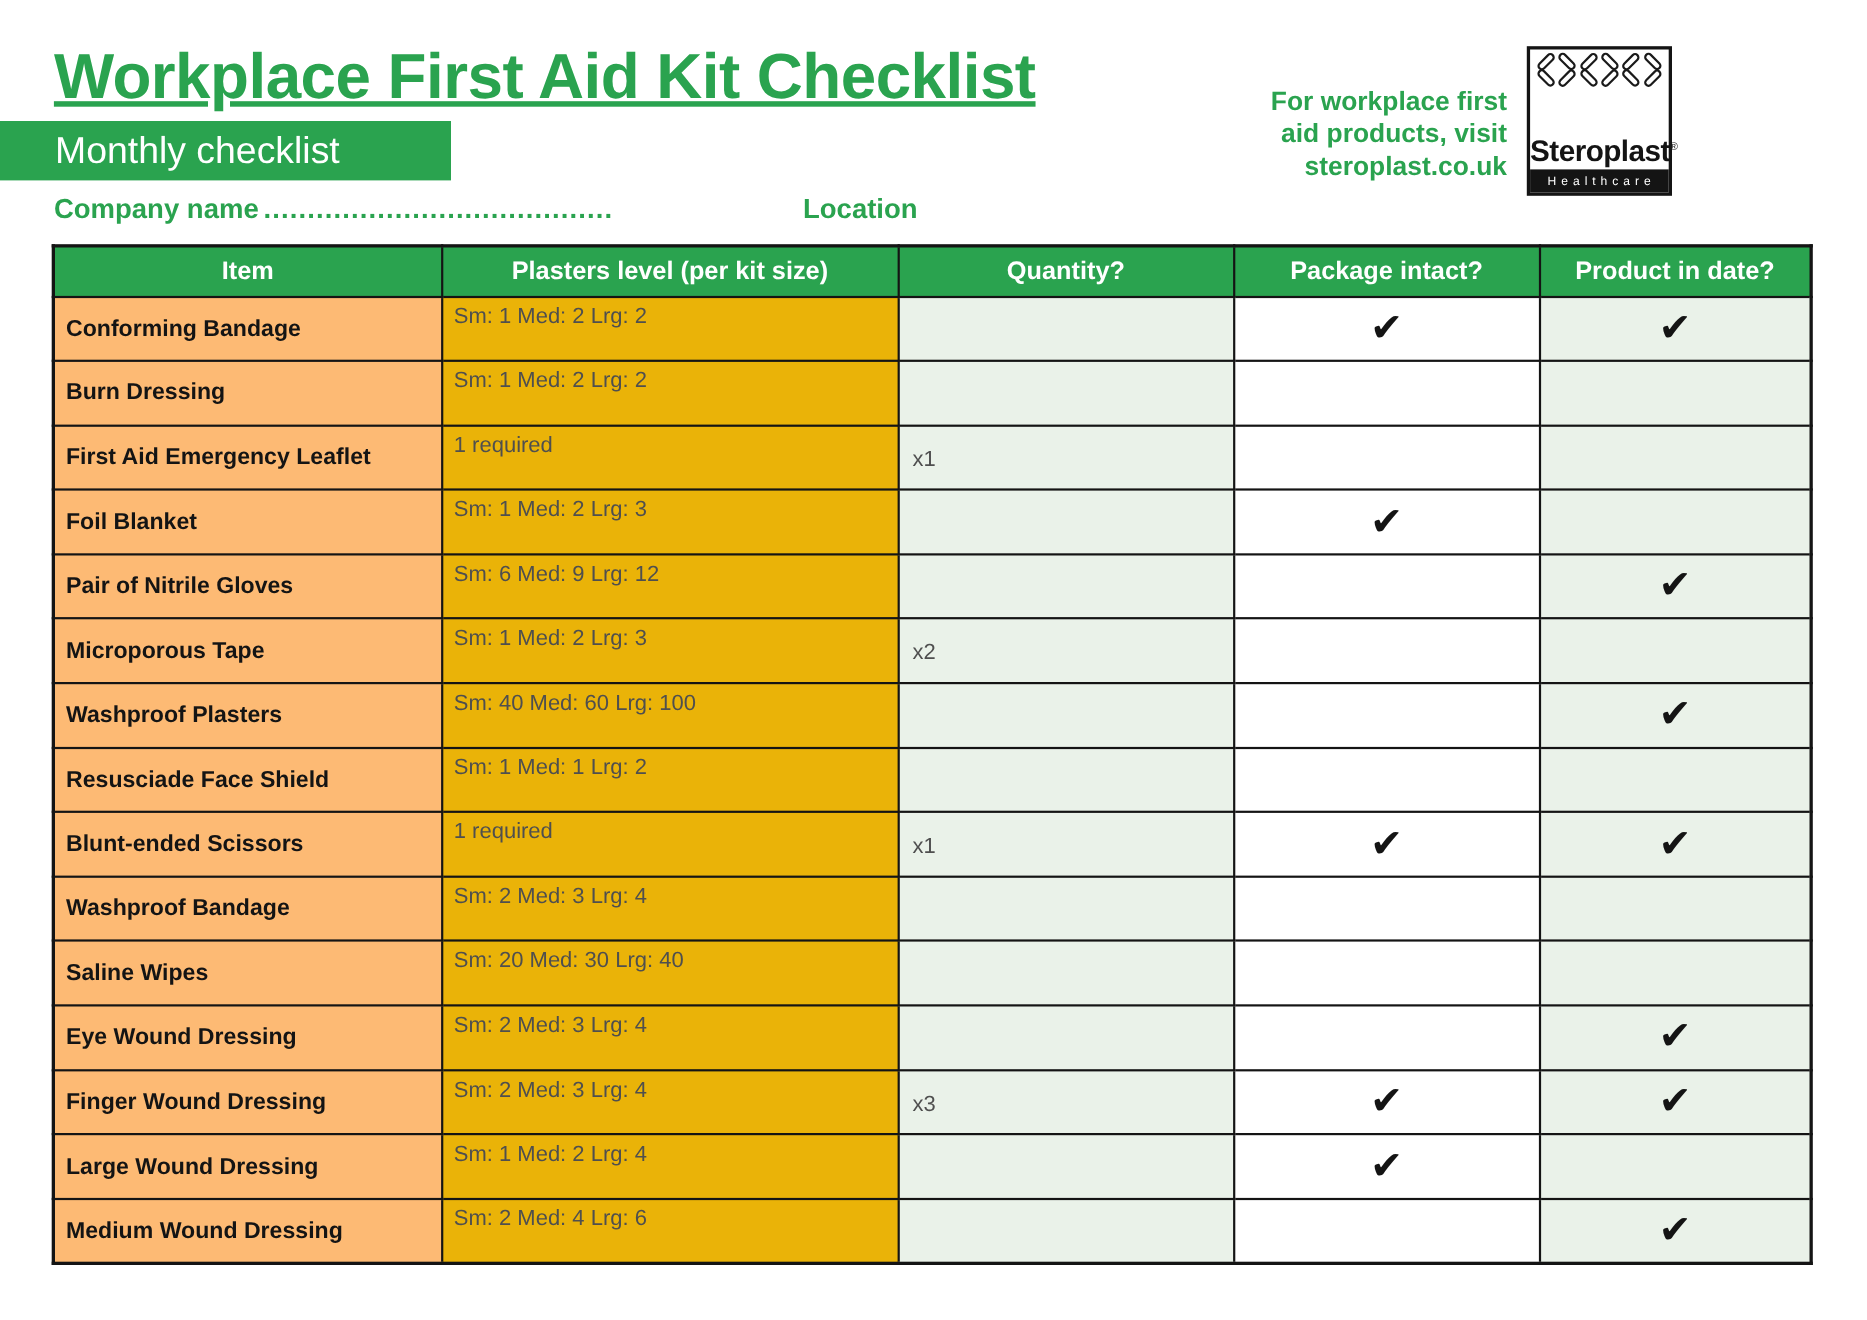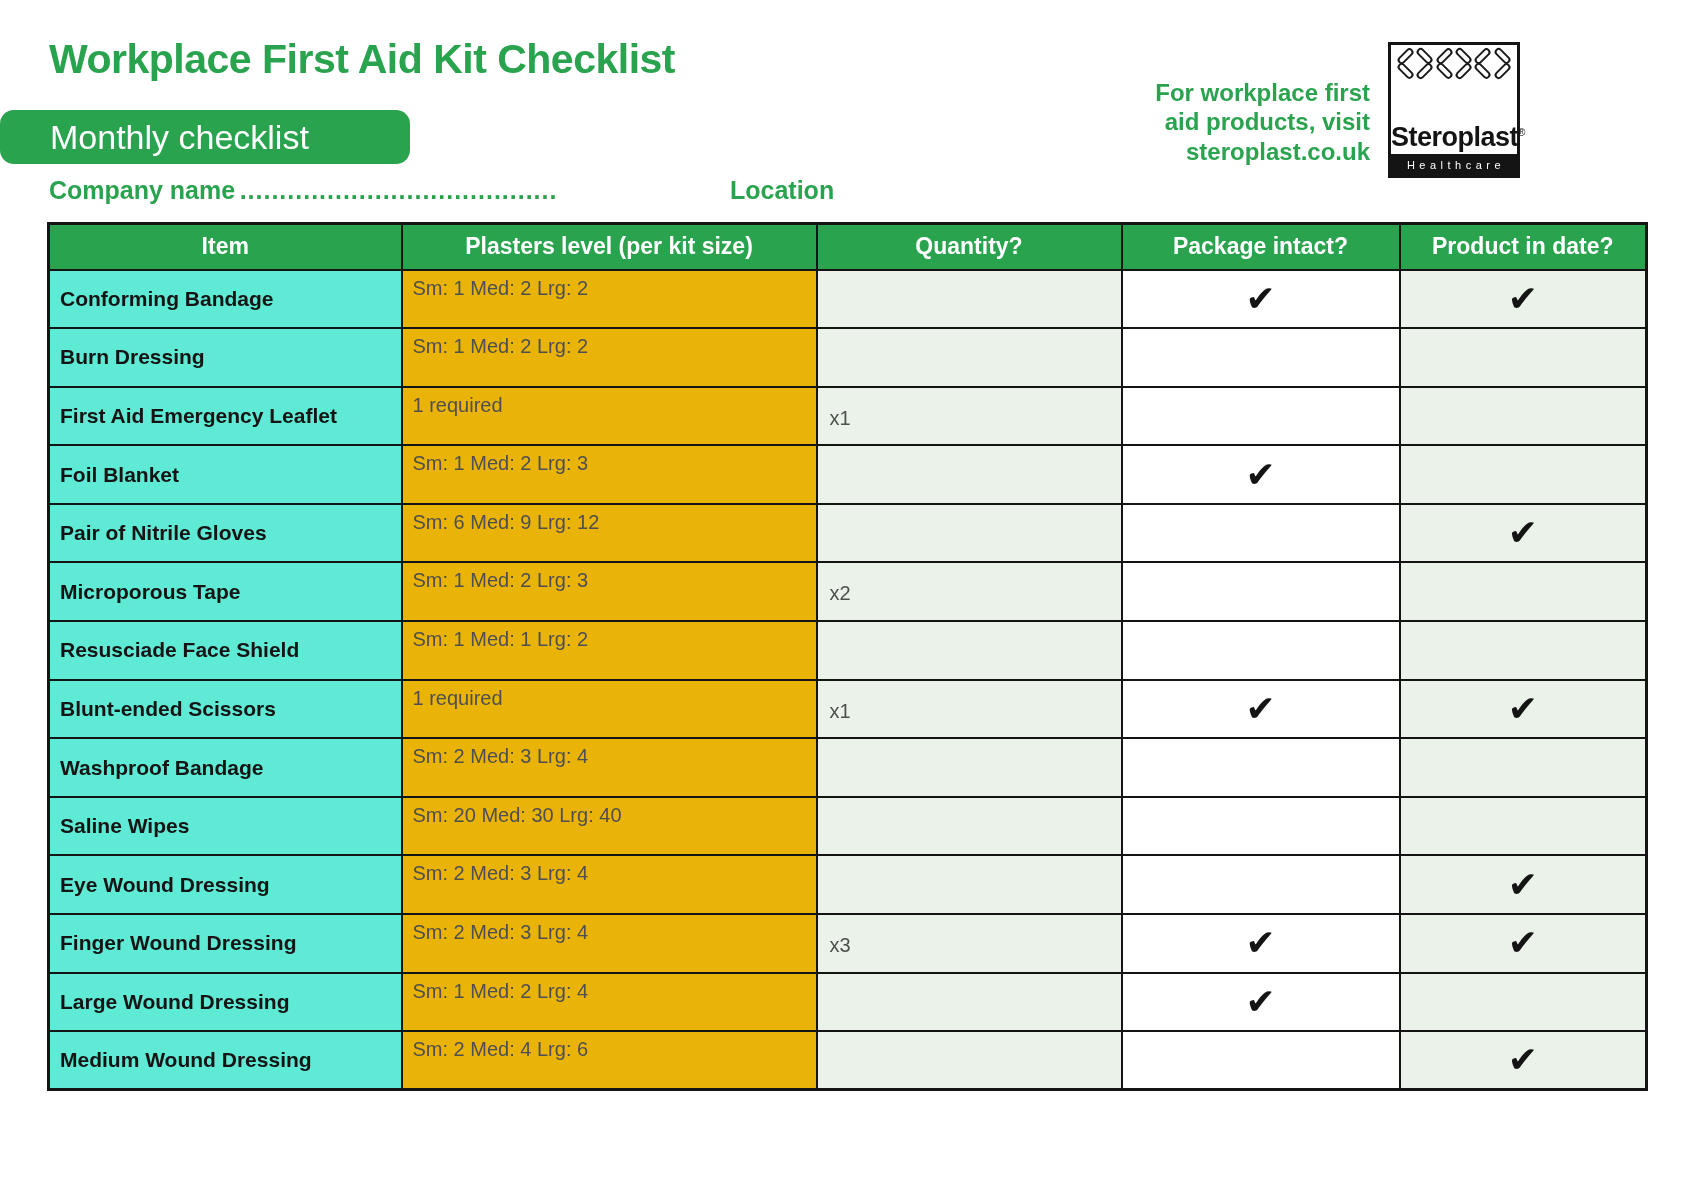--- a/index.html
+++ b/index.html
@@ -2,26 +2,27 @@
 <html><head>
 <meta charset="utf-8">
 <style>
   * { margin: 0; padding: 0; box-sizing: border-box; }
   html, body { width: 1697px; height: 1200px; background: #ffffff; overflow: hidden; }
   body { font-family: "Liberation Sans", sans-serif; color: #1d1d1b; position: relative; }
 
   
   .page-title {
     position: absolute; left: 49px; top: 36px;
-    font-size: 41px; font-weight: bold; letter-spacing: -0.5px;
+    font-size: 58px; font-weight: bold; letter-spacing: -0.5px;
     color: #2aa34f;
+    text-decoration: underline;
   }
   .banner {
     position: absolute; left: 0; top: 110px; width: 410px; height: 54px;
-    background: #2aa34f; display: flex; align-items: center; border-radius: 14px;
+    background: #2aa34f; display: flex; align-items: center;
   }
   .banner span {
     color: #ffffff; font-size: 34px; font-weight: 500; padding-left: 50px;
   }
   .promo {
     position: absolute; right: 327px; top: 78px; width: 420px;
     text-align: right; color: #2aa34f; font-size: 24px; font-weight: bold; line-height: 1.22;
   }
   
   .logo {
@@ -59,21 +60,21 @@
     width: 1598px; border-collapse: collapse; table-layout: fixed;
     border: 3px solid #141414;
   }
   table.checklist th, table.checklist td { border: 2px solid #141414; }
   th.hdr {
     background: #2aa34f; color: #ffffff; font-size: 23px; font-weight: bold;
     height: 46px; text-align: center; vertical-align: middle;
   }
   td { height: 58.6px; }
   td.c-item {
-    background: #5eead4; font-size: 21px; font-weight: bold; color: #141414;
+    background: #fdba74; font-size: 21px; font-weight: bold; color: #141414;
     vertical-align: middle; padding-left: 10px;
   }
   td.c-min {
     background: #eab308; font-size: 20px; color: #4f4f4f;
     vertical-align: top; padding: 6px 8px 0 10px; font-weight: normal;
   }
   td.c-qty {
     background: #eaf2e9; font-size: 20px; color: #4f4f4f;
     vertical-align: top; padding: 19px 8px 0 12px;
   }
@@ -187,20 +188,27 @@
         <td class="c-date"><span class="check">✔</span></td>
       </tr>
       <tr>
         <td class="c-item">Microporous Tape</td>
         <td class="c-min">Sm: 1 Med: 2 Lrg: 3</td>
         <td class="c-qty">x2</td>
         <td class="c-pkg"></td>
         <td class="c-date"></td>
       </tr>
       <tr>
+        <td class="c-item">Washproof Plasters</td>
+        <td class="c-min">Sm: 40 Med: 60 Lrg: 100</td>
+        <td class="c-qty"></td>
+        <td class="c-pkg"></td>
+        <td class="c-date"><span class="check">✔</span></td>
+      </tr>
+      <tr>
         <td class="c-item">Resusciade Face Shield</td>
         <td class="c-min">Sm: 1 Med: 1 Lrg: 2</td>
         <td class="c-qty"></td>
         <td class="c-pkg"></td>
         <td class="c-date"></td>
       </tr>
       <tr>
         <td class="c-item">Blunt-ended Scissors</td>
         <td class="c-min">1 required</td>
         <td class="c-qty">x1</td>

